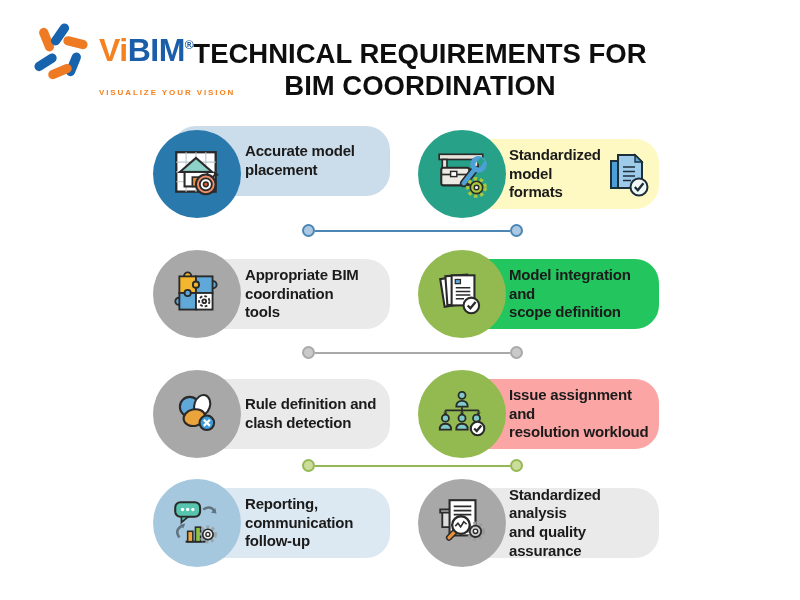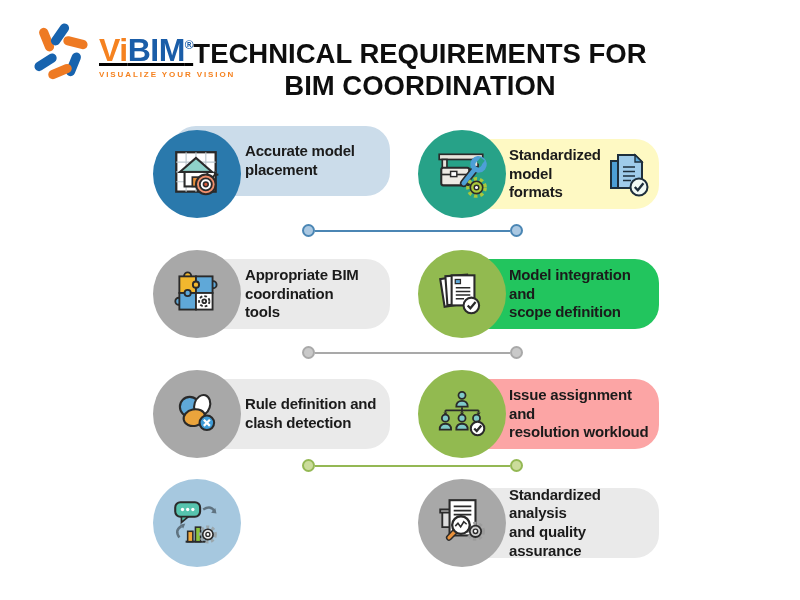--- a/index.html
+++ b/index.html
@@ -1,25 +1,25 @@
 <!DOCTYPE html>
 <html><head>
 <meta charset="utf-8">
 <style>
   html,body{margin:0;padding:0;background:#fff;}
   .stage{position:relative;width:800px;height:600px;background:#ffffff;overflow:hidden;
          font-family:"Liberation Sans", sans-serif;}
   
   .logo{position:absolute;left:26px;top:22px;display:flex;align-items:flex-start;}
   .logo-text{margin-left:5px;margin-top:12px;}
-  .brand{font-size:32px;font-weight:800;line-height:1;letter-spacing:-0.5px;white-space:nowrap;text-decoration:underline;}
+  .brand{font-size:32px;font-weight:800;line-height:1;letter-spacing:-0.5px;white-space:nowrap;}
   .brand .vi{color:#F58220;}
   .brand .bim{color:#1A5DA8;}
   .brand sup{font-size:12px;font-weight:700;color:#1A5DA8;vertical-align:super;}
-  .tagline{font-size:8px;font-weight:700;color:#F58220;letter-spacing:1.9px;margin-top:4px;white-space:nowrap;text-align:right;}
+  .tagline{font-size:8px;font-weight:700;color:#F58220;letter-spacing:1.9px;margin-top:22px;white-space:nowrap;text-align:right;}
   .title{position:absolute;left:180px;top:38px;width:480px;text-align:center;
          font-size:27.5px;font-weight:700;color:#0e0e0e;line-height:1.15;white-space:pre-line;}
   
   .circle{position:absolute;width:88px;height:88px;border-radius:50%;z-index:2;
           display:flex;align-items:center;justify-content:center;}
   .pill{position:absolute;height:70px;border-radius:24px;z-index:1;display:flex;align-items:center;box-sizing:border-box;}
   .pl{width:218px;padding-left:73px;}
   .pr{width:222px;padding-left:72px;}
   .ptext{font-size:15px;font-weight:600;line-height:1.24;color:#1b1b1b;white-space:pre-line;letter-spacing:-0.2px;}
   .badge{position:absolute;right:7px;top:50%;transform:translateY(-50%);}
@@ -213,20 +213,25 @@
       <path d="M10 41 q-5 -7 2 -11" fill="none" stroke="#5F7380" stroke-width="2.4"></path>
       <path d="M10.5 28.6 l5.2 -1 l-2 4.8 z" fill="#5F7380"></path>
       <path d="M16 45 H36" stroke="#2a2a2a" stroke-width="2"></path>
       <rect x="18" y="35" width="5" height="10" fill="#F2A93B" stroke="#2a2a2a" stroke-width="1.5"></rect>
       <rect x="25.5" y="31" width="5" height="14" fill="#8CC63F" stroke="#2a2a2a" stroke-width="1.5"></rect>
       <circle cx="37.5" cy="38" r="7" fill="none" stroke="#9AA7AD" stroke-width="3.4" stroke-dasharray="2.8 2.4"></circle>
       <circle cx="37.5" cy="38" r="5" fill="#EDEDED" stroke="#2a2a2a" stroke-width="1.6"></circle>
       <circle cx="37.5" cy="38" r="1.9" fill="#fff" stroke="#2a2a2a" stroke-width="1.3"></circle>
     </svg>
   </div>
+  <div class="pill pl" style="left: 172px; top: 488px; background: rgb(221, 233, 242);">
+    <span class="ptext">Reporting,
+communication
+follow-up</span>
+  </div>
 
   <div class="circle" style="left: 418px; top: 479px; background: rgb(168, 168, 168);">
     <svg width="56" height="56" viewBox="0 0 54 54">
       <path d="M6 14 h12 v3 h-12 z" fill="#DCDCDC" stroke="#2a2a2a" stroke-width="1.8"></path>
       <path d="M8 17 h8 v14 h-8 z" fill="#DCDCDC" stroke="#2a2a2a" stroke-width="1.8"></path>
       <rect x="15" y="5" width="25" height="34" fill="#fff" stroke="#2a2a2a" stroke-width="2"></rect>
       <path d="M19 11 H36 M19 15 H36 M19 19 H36" stroke="#2a2a2a" stroke-width="1.6"></path>
       <circle cx="40" cy="35" r="7.5" fill="none" stroke="#9c9c9c" stroke-width="3.4" stroke-dasharray="3 2.5"></circle>
       <circle cx="40" cy="35" r="5.5" fill="#CFCFCF" stroke="#2a2a2a" stroke-width="1.7"></circle>
       <circle cx="40" cy="35" r="2.1" fill="#fff" stroke="#2a2a2a" stroke-width="1.4"></circle>

